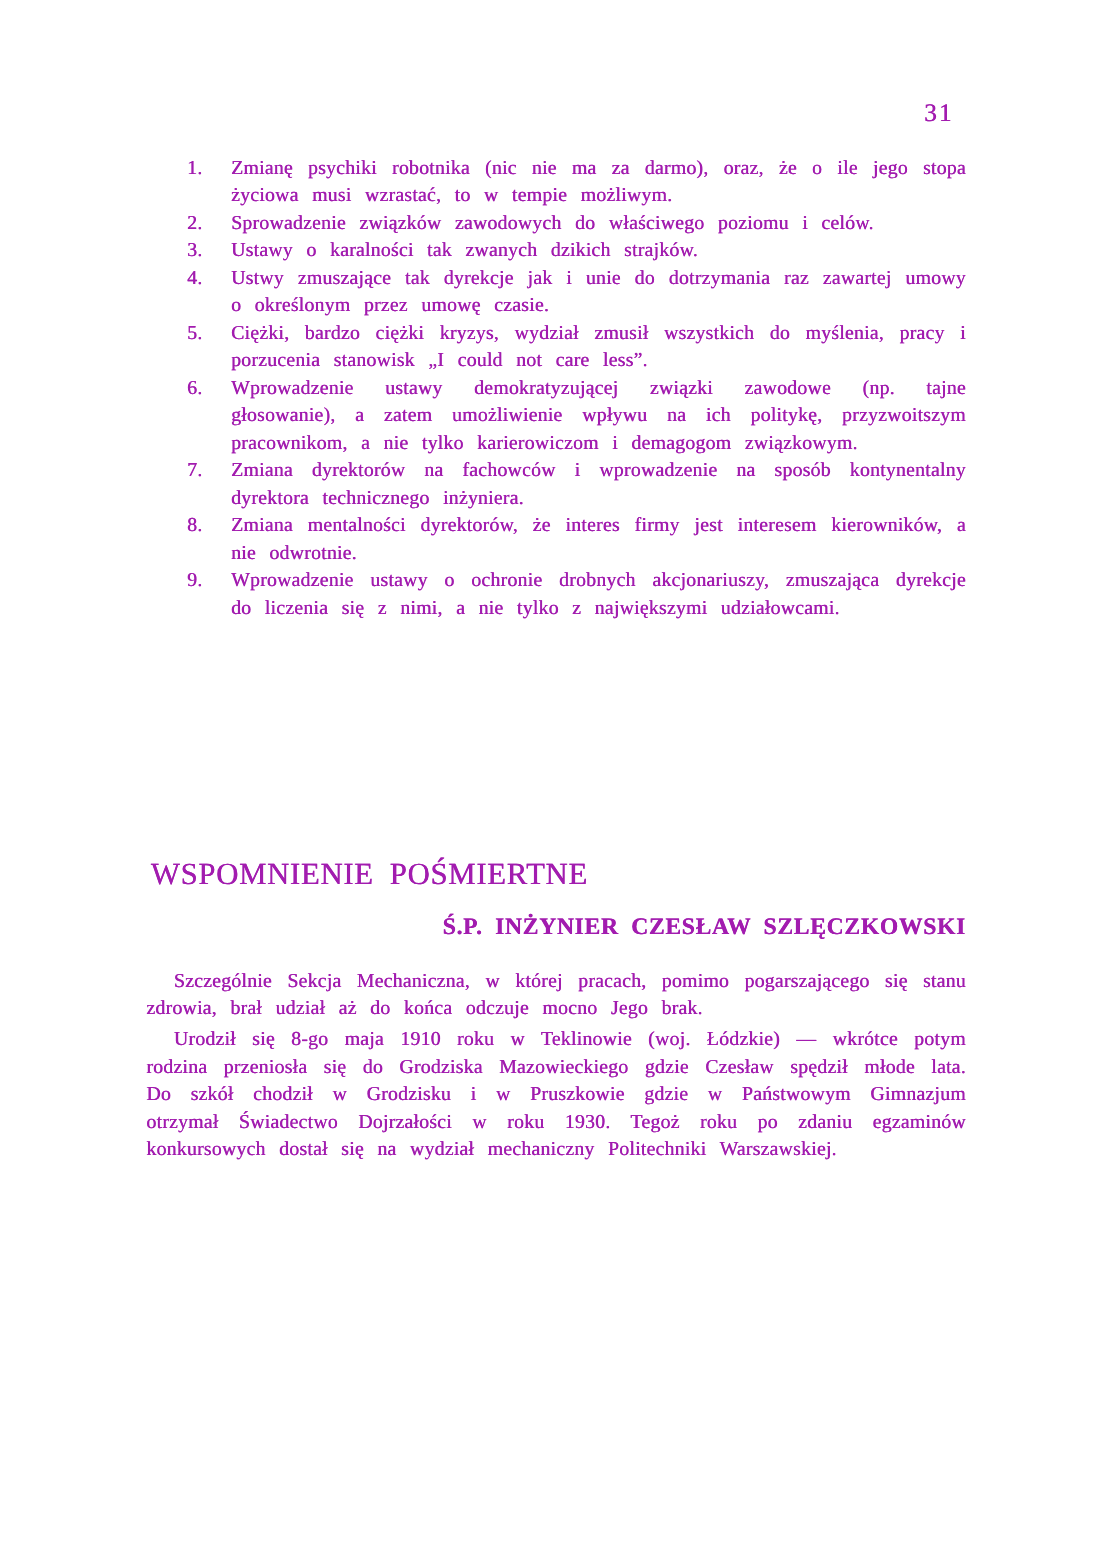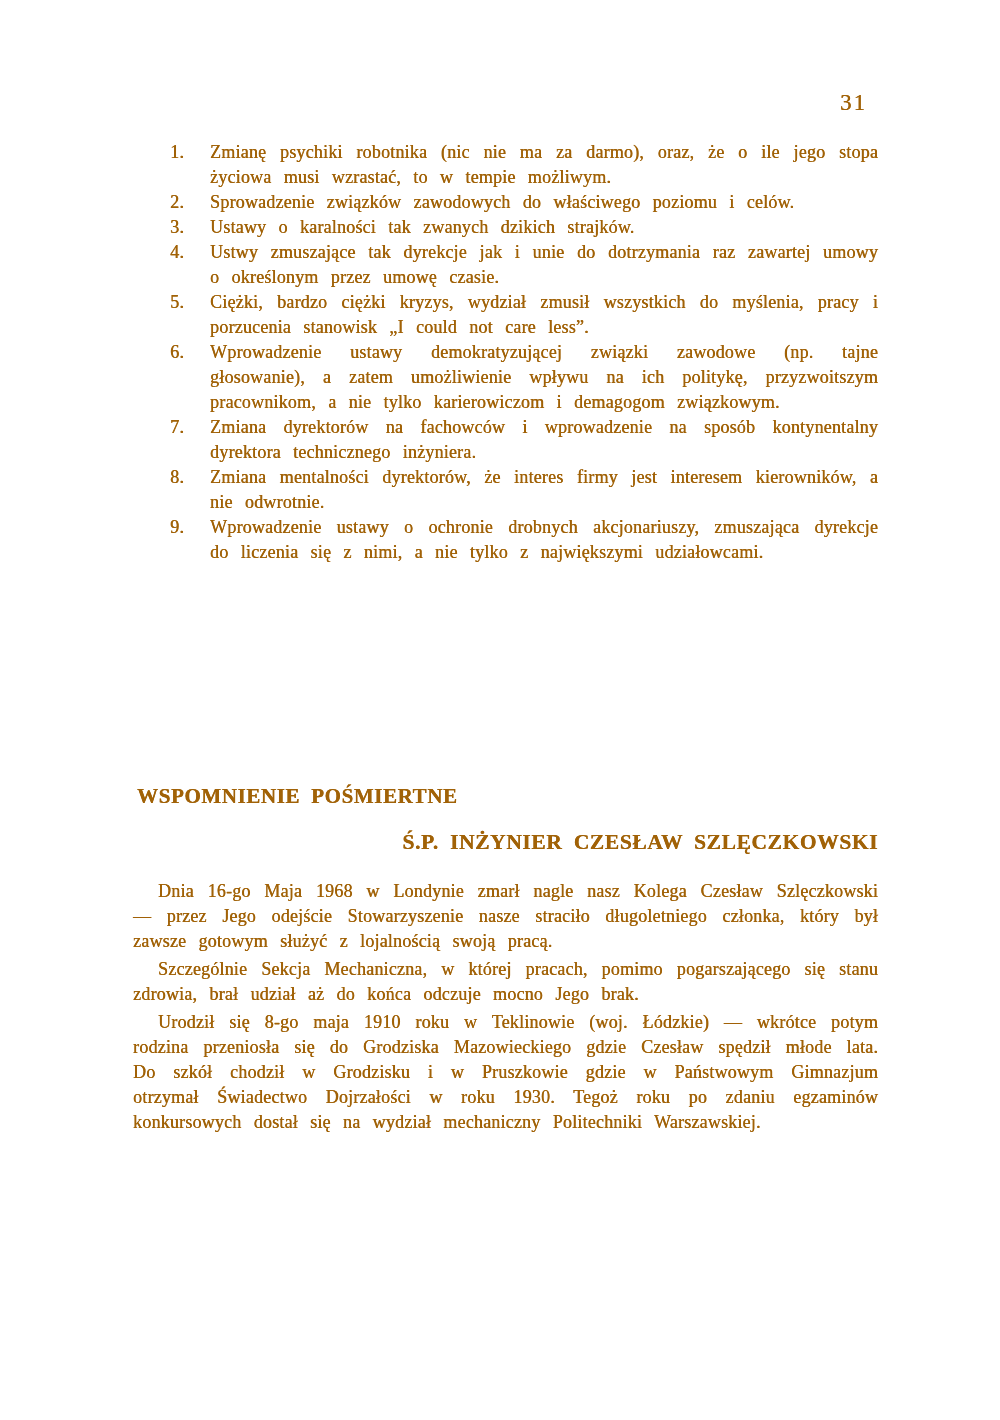--- a/index.html
+++ b/index.html
@@ -8,21 +8,21 @@
     padding: 0;
     background: #ffffff;
   }
   .page {
     position: relative;
     width: 1000px;
     height: 1420px;
     background: #ffffff;
     overflow: hidden;
     font-family: "Liberation Serif", "DejaVu Serif", serif;
-    color: #a16207;
+    color: #a21caf;
     -webkit-font-smoothing: antialiased;
   }
   
   .ink {
     text-shadow: 0.35px 0 0 currentColor;
   }
 
   .page-number {
     position: absolute;
     top: 90px;
@@ -62,22 +62,22 @@
   }
 
   
   .memorial {
     position: absolute;
     top: 783px;
     left: 133px;
     width: 745px;
   }
   .section-heading {
-    font-size: 21px;
-    font-weight: 700;
+    font-size: 28px;
+    font-weight: 400;
     letter-spacing: 0.6px;
     line-height: 26px;
     margin: 0 0 0 4px;
     word-spacing: 0.25em;
   }
   .section-subheading {
     font-size: 21.5px;
     font-weight: 700;
     letter-spacing: 0.6px;
     line-height: 26px;
@@ -142,19 +142,18 @@
     <div class="list-item">
       <span class="item-number ink">9.</span>
       <span class="item-text ink">Wprowadzenie ustawy o ochronie drobnych akcjonariuszy, zmuszająca dyrekcje do liczenia się z nimi, a nie tylko z największymi udziałowcami.</span>
     </div>
   </div>
 
   <div class="memorial">
     <h2 class="section-heading ink">WSPOMNIENIE POŚMIERTNE</h2>
     <h3 class="section-subheading ink">Ś.P. INŻYNIER CZESŁAW SZLĘCZKOWSKI</h3>
     <div class="paragraphs">
-      <p class="paragraph ink">Dnia 16-go Maja 1968 w Londynie zmarł nagle nasz Kolega Czesław Szlęczkowski — przez Jego odejście Stowarzyszenie nasze straciło długoletniego członka, który był zawsze gotowym służyć z lojalnością swoją pracą.</p>
       <p class="paragraph ink">Szczególnie Sekcja Mechaniczna, w której pracach, pomimo pogarszającego się stanu zdrowia, brał udział aż do końca odczuje mocno Jego brak.</p>
       <p class="paragraph ink">Urodził się 8-go maja 1910 roku w Teklinowie (woj. Łódzkie) — wkrótce potym rodzina przeniosła się do Grodziska Mazowieckiego gdzie Czesław spędził młode lata. Do szkół chodził w Grodzisku i w Pruszkowie gdzie w Państwowym Gimnazjum otrzymał Świadectwo Dojrzałości w roku 1930. Tegoż roku po zdaniu egzaminów konkursowych dostał się na wydział mechaniczny Politechniki Warszawskiej.</p>
     </div>
   </div>
 
 </div>
 
 </body></html>

